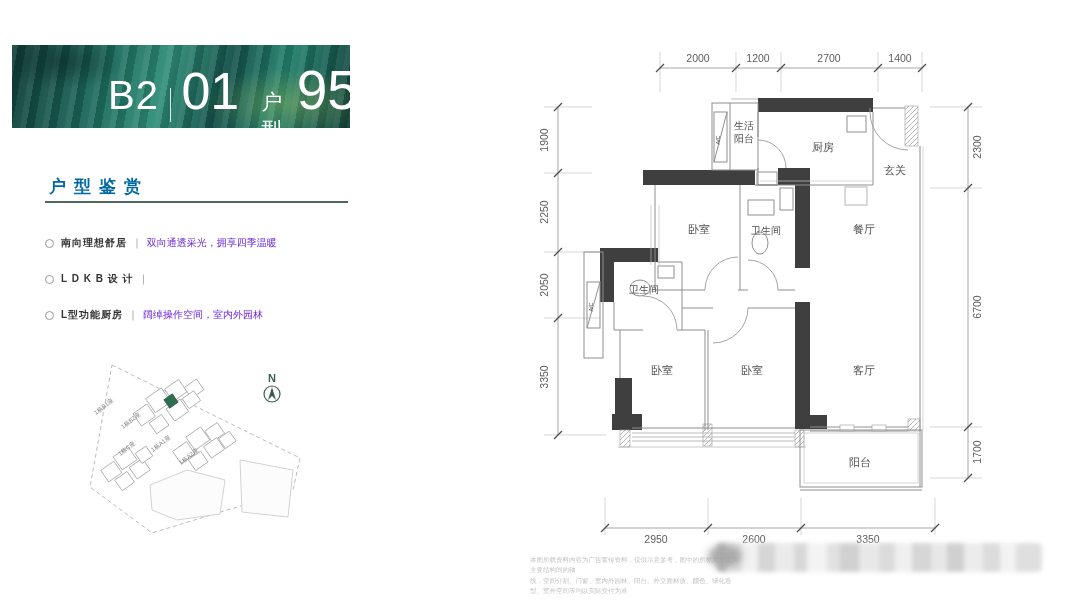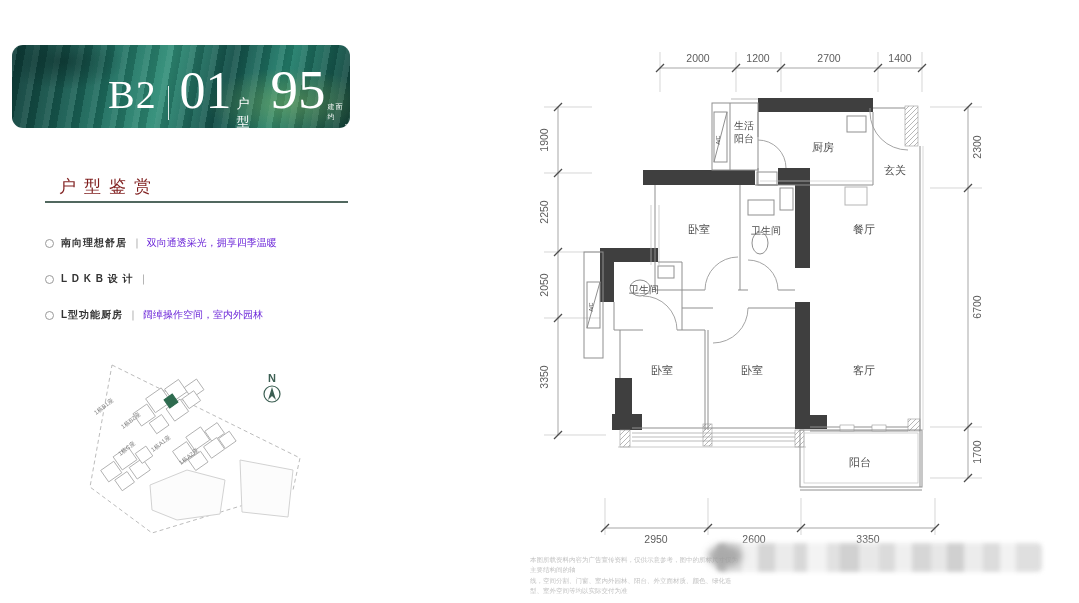--- a/index.html
+++ b/index.html
@@ -1,37 +1,37 @@
 <!DOCTYPE html>
 <html><head>
 <meta charset="utf-8">
 <style>
   html,body{margin:0;padding:0;background:#ffffff;}
   .stage{position:relative;width:1079px;height:603px;background:#ffffff;overflow:hidden;
          font-family:"Liberation Sans","DejaVu Sans",sans-serif;}
   
-  .banner{position:absolute;left:12px;top:45px;width:338px;height:83px;border-radius:11px;
+  .banner{position:absolute;left:12px;top:45px;width:338px;height:83px;border-radius:0;
     background:
       radial-gradient(120px 50px at 82% 70%, rgba(170,200,90,.35), rgba(170,200,90,0) 70%),
       radial-gradient(90px 40px at 15% 20%, rgba(10,40,38,.55), rgba(10,40,38,0) 70%),
       repeating-linear-gradient(100deg, rgba(255,255,255,.10) 0 6px, rgba(0,0,0,.12) 6px 14px, rgba(255,255,255,.05) 14px 22px),
       linear-gradient(105deg,#0e3c38 0%,#1c6b5d 28%,#2f8d77 45%,#135049 62%,#23806d 78%,#0d3b36 100%);
-    display:flex;align-items:baseline;padding-left:96px;box-sizing:border-box;color:#fff;font-family:Liberation Serif, serif;}
+    display:flex;align-items:baseline;padding-left:96px;box-sizing:border-box;color:#fff;}
   .banner-inner{display:flex;align-items:baseline;transform:translateY(16px);}
   .b-block{font-size:40px;font-weight:400;letter-spacing:1px;}
   .b-divider{width:1px;height:34px;background:rgba(255,255,255,.85);margin:0 11px;align-self:center;transform:translateY(2px);}
   .b-unit{font-size:52px;font-weight:400;}
-  .b-unit-suffix{font-size:13px;margin-left:5px;letter-spacing:2px;}
+  .b-unit-suffix{font-size:21px;margin-left:22px;letter-spacing:2px;}
   .b-area{font-size:55px;font-weight:400;margin-left:12px;line-height:.9;}
   .b-area-stack{display:inline-flex;flex-direction:column;align-items:flex-start;margin-left:2px;transform:translateY(1px);}
   .b-area-prefix{font-size:7px;letter-spacing:1px;opacity:.95;}
   .b-area-unit{font-size:22px;line-height:.9;}
   .b-area-unit sup{font-size:11px;}
   
-  .sec-title{position:absolute;left:59px;top:175px;font-size:17px;font-weight:400;color:#7f1d1d;letter-spacing:8px;}
+  .sec-title{position:absolute;left:49px;top:175px;font-size:17px;font-weight:700;color:#0369a1;letter-spacing:8px;}
   .sec-underline{position:absolute;left:45px;top:201px;width:303px;height:2px;background:#51685f;}
   .features{position:absolute;left:45px;top:236px;width:320px;}
   .feature{display:flex;align-items:center;margin-bottom:22px;font-size:10px;white-space:nowrap;}
   .f-marker{width:7px;height:7px;border:1.5px solid #9a9a9a;border-radius:50%;margin-right:7px;flex:0 0 auto;}
   .f-name{color:#333;font-weight:700;letter-spacing:1px;}
   .f-sep{color:#8a8a8a;margin:0 5px;font-weight:400;}
   .f-desc{color:#6d28d9;}
   
   .disclaimer{position:absolute;left:530px;top:555px;width:210px;font-size:6.5px;line-height:1.6;
               color:#c3c3c3;filter:blur(.3px);}

